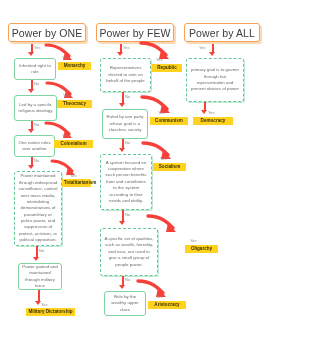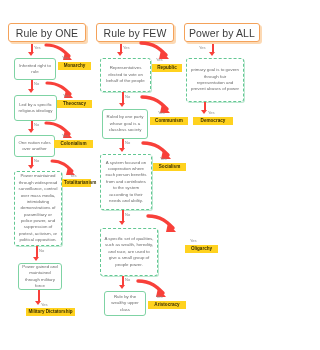--- a/index.html
+++ b/index.html
@@ -81,22 +81,22 @@
     background:#f8403a;
   }
   
   .curve{position:absolute;overflow:visible;}
 </style>
 </head>
 <body>
 
 <div class="canvas">
 
-  <div class="header" style="left:8px;top:23px;width:78px;height:19px;">Rule by ONE</div>
-  <div class="header" style="left:96px;top:23px;width:78px;height:19px;">Rule by FEW</div>
+  <div class="header" style="left:8px;top:23px;width:78px;height:19px;">Power by ONE</div>
+  <div class="header" style="left:96px;top:23px;width:78px;height:19px;">Power by FEW</div>
   <div class="header" style="left:184px;top:23px;width:76px;height:19px;">Power by ALL</div>
 
   <div class="arrow-stem" style="left:31px;top:44px;height:9px;"></div>
   <div class="arrow-down" style="left:28.4px;top:52px;"></div>
   <div class="edge" style="left:34px;top:45px;">Yes</div>
 
   <div class="q" style="left:14px;top:58px;width:42px;height:22px;">Inherited right to rule</div>
 
   <svg class="curve" style="left:44px;top:42px;width:32px;height:22px;">
     <path d="M2,3 C14,3 20,9 25,14" stroke="#f8403a" stroke-width="3.2" fill="none" stroke-linecap="round"></path>

